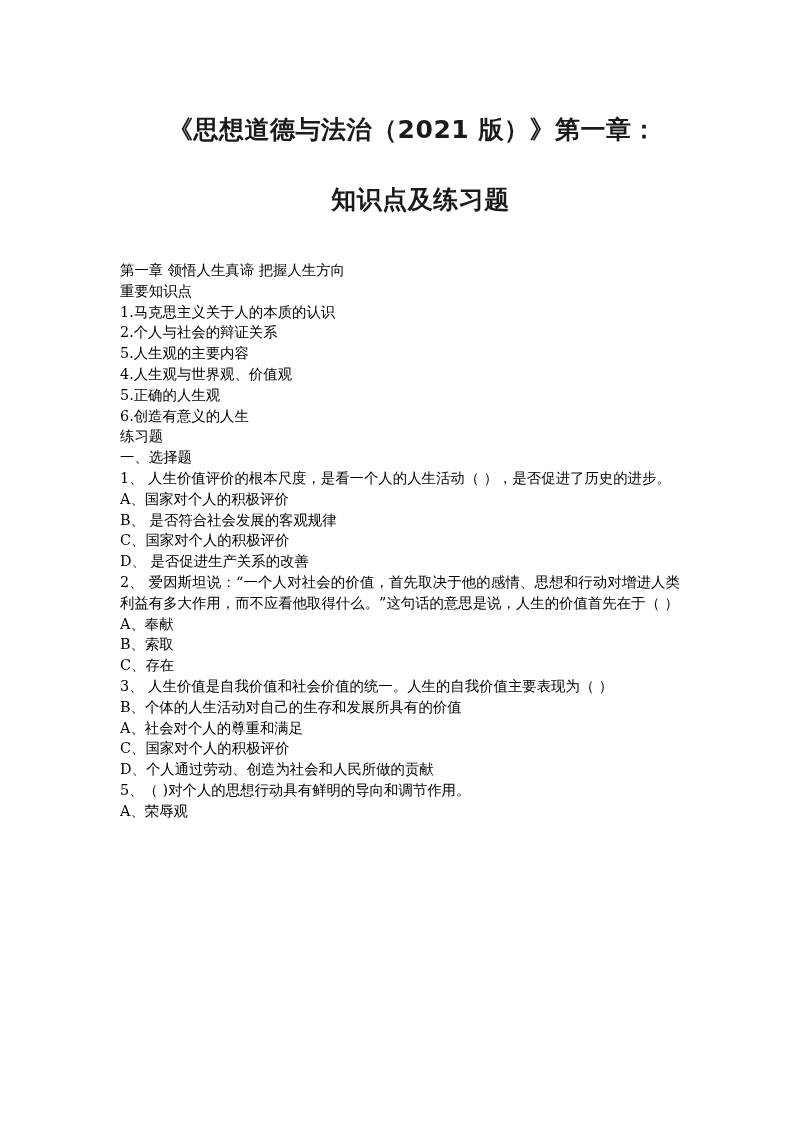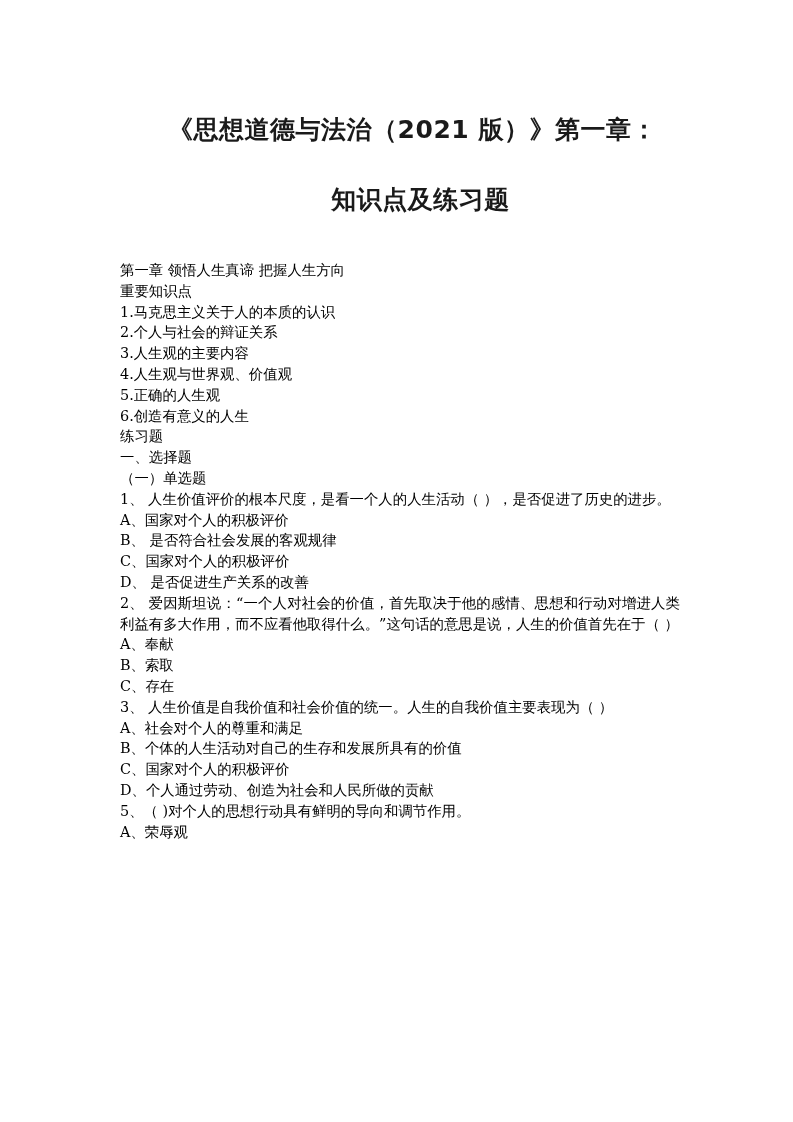--- a/index.html
+++ b/index.html
@@ -65,49 +65,48 @@
   <div class="title line1">《思想道德与法治（2021 版）》第一章：</div>
   <div class="title line2">知识点及练习题</div>
 
   <div class="body-text">
     <span class="line">第一章  领悟人生真谛  把握人生方向</span>
     <span class="line">重要知识点</span>
 
     <div>
       <span class="line">1.马克思主义关于人的本质的认识</span>
       <span class="line">2.个人与社会的辩证关系</span>
-      <span class="line">3.人生观的主要内容</span>
+      <span class="line">5.人生观的主要内容</span>
       <span class="line">4.人生观与世界观、价值观</span>
       <span class="line">5.正确的人生观</span>
       <span class="line">6.创造有意义的人生</span>
     </div>
 
     <span class="line">练习题</span>
     <span class="line">一、选择题</span>
-    <span class="line">（一）单选题</span>
 
     <div>
       <span class="para">1、  人生价值评价的根本尺度，是看一个人的人生活动（    ），是否促进了历史的进步。</span>
       <span class="line">A、国家对个人的积极评价</span>
       <span class="line">B、  是否符合社会发展的客观规律</span>
       <span class="line">C、国家对个人的积极评价</span>
       <span class="line">D、  是否促进生产关系的改善</span>
     </div>
 
     <div>
       <span class="para">2、  爱因斯坦说：“一个人对社会的价值，首先取决于他的感情、思想和行动对增进人类利益有多大作用，而不应看他取得什么。”这句话的意思是说，人生的价值首先在于（    ）</span>
       <span class="line">A、奉献</span>
       <span class="line">B、索取</span>
       <span class="line">C、存在</span>
     </div>
 
     <div>
       <span class="para">3、  人生价值是自我价值和社会价值的统一。人生的自我价值主要表现为（    ）</span>
+      <span class="line">B、个体的人生活动对自己的生存和发展所具有的价值</span>
       <span class="line">A、社会对个人的尊重和满足</span>
-      <span class="line">B、个体的人生活动对自己的生存和发展所具有的价值</span>
       <span class="line">C、国家对个人的积极评价</span>
       <span class="line">D、个人通过劳动、创造为社会和人民所做的贡献</span>
     </div>
 
 
     <div>
       <span class="para">5、（    )对个人的思想行动具有鲜明的导向和调节作用。</span>
       <span class="line">A、荣辱观</span>
     </div>
   </div>

